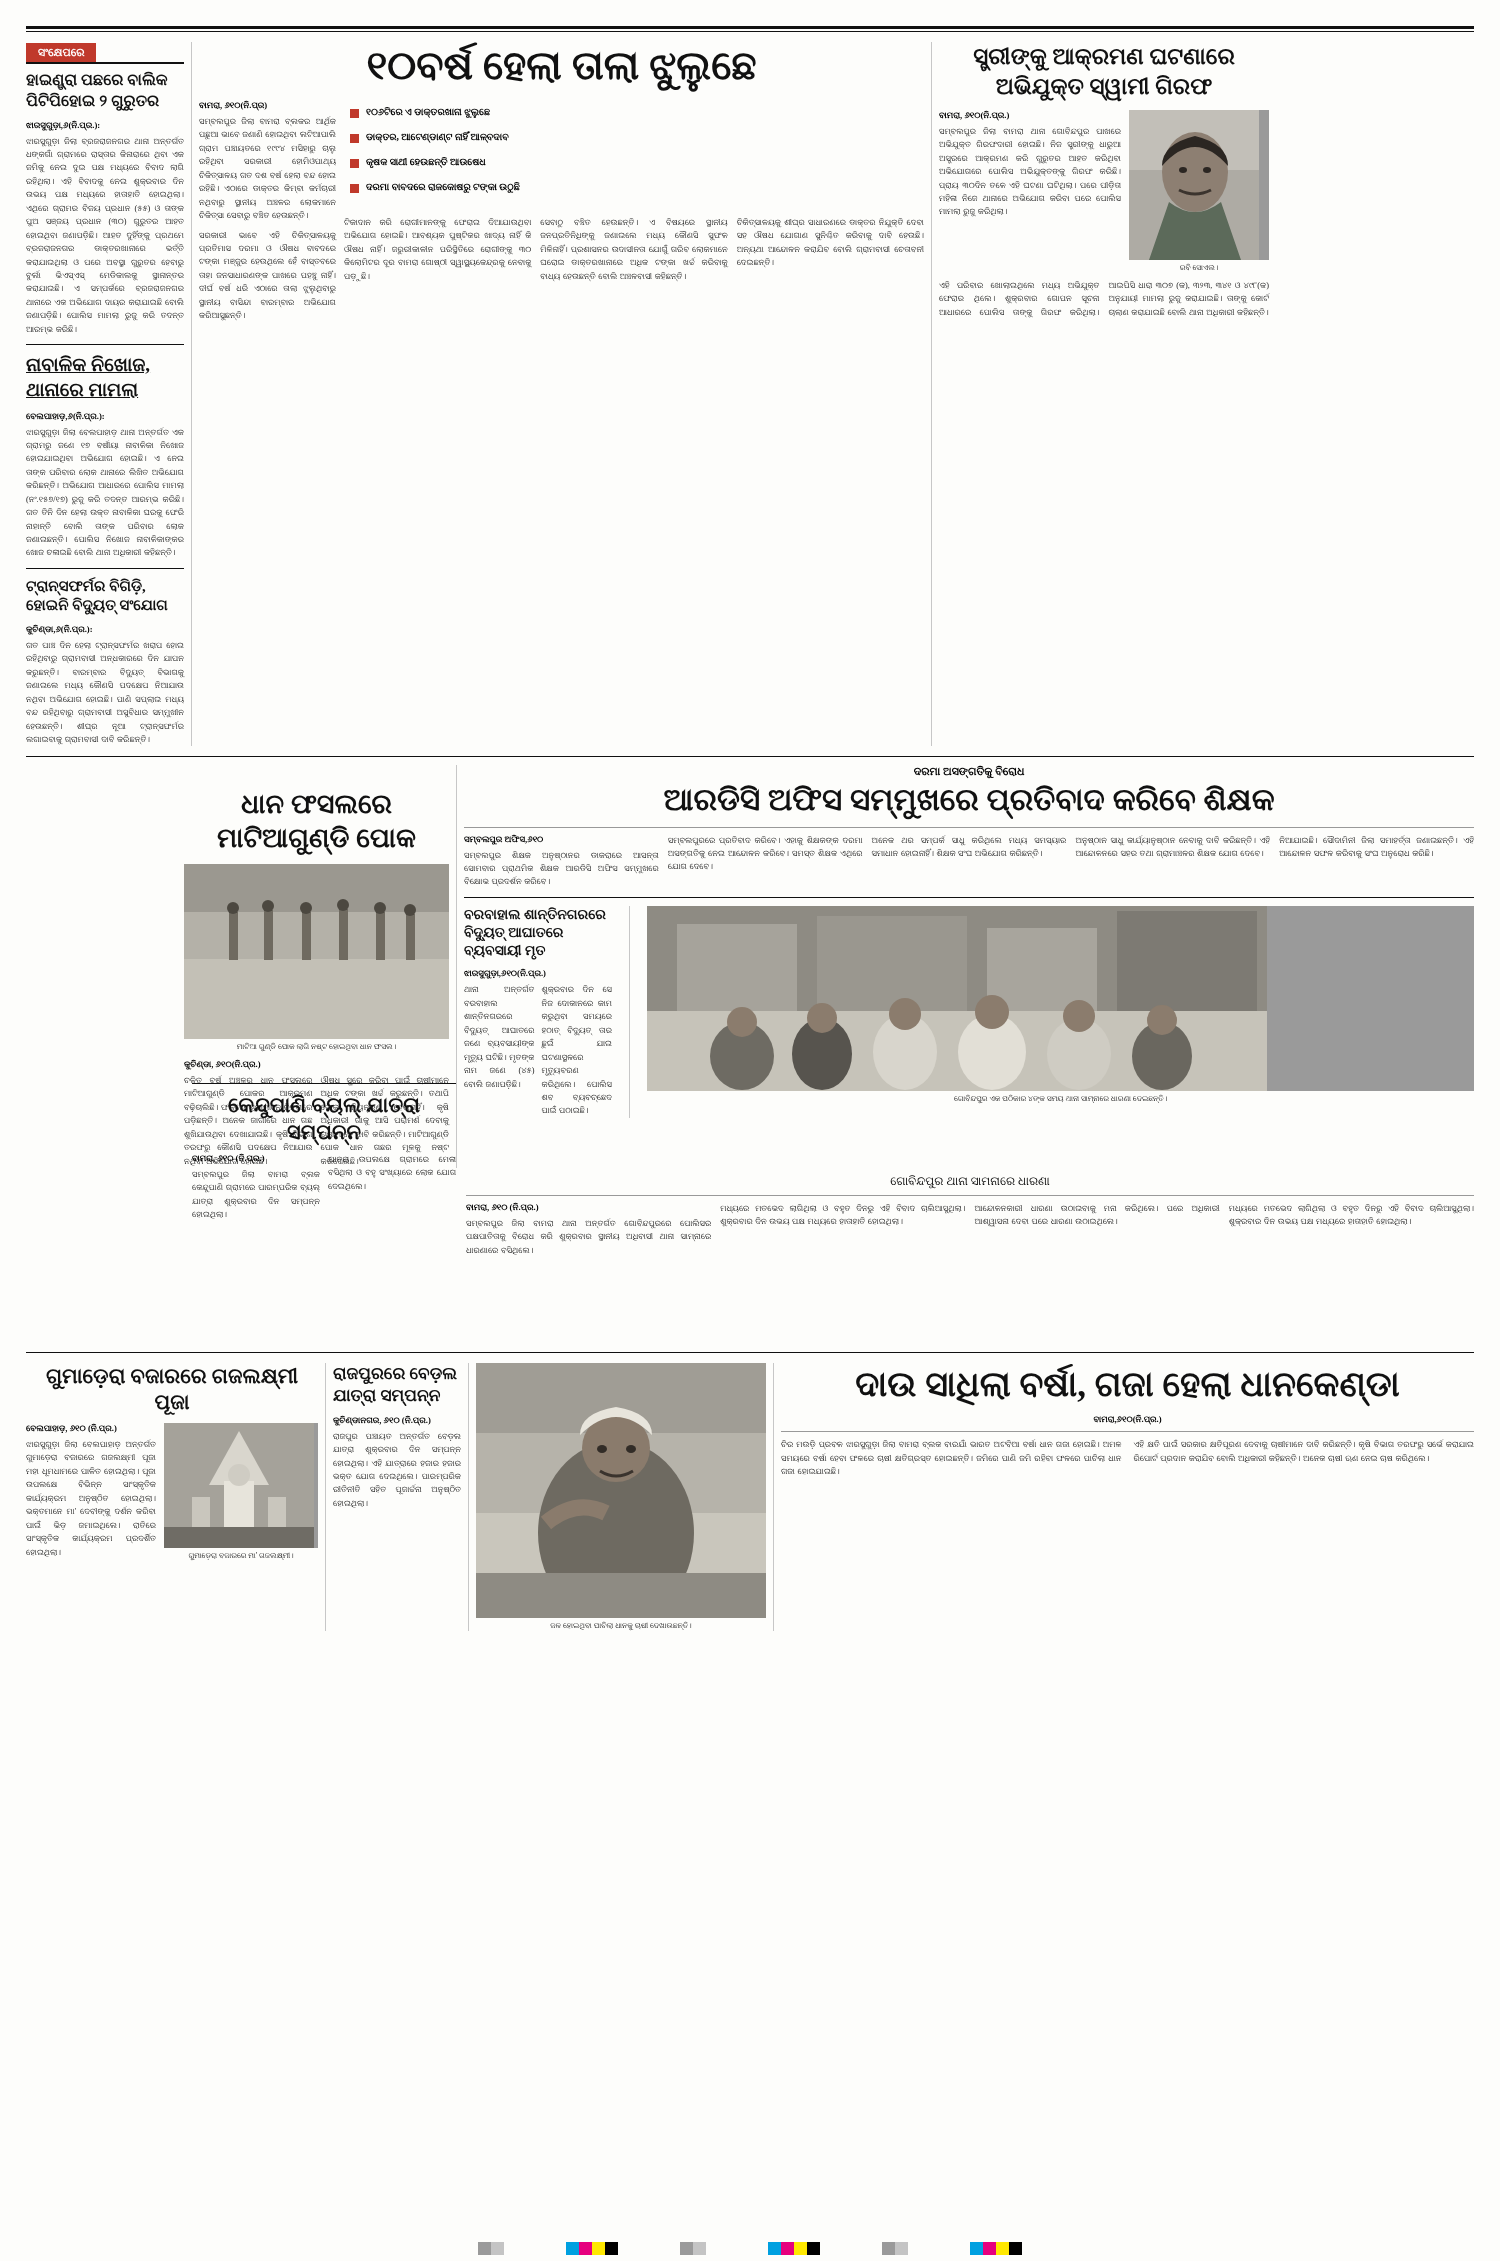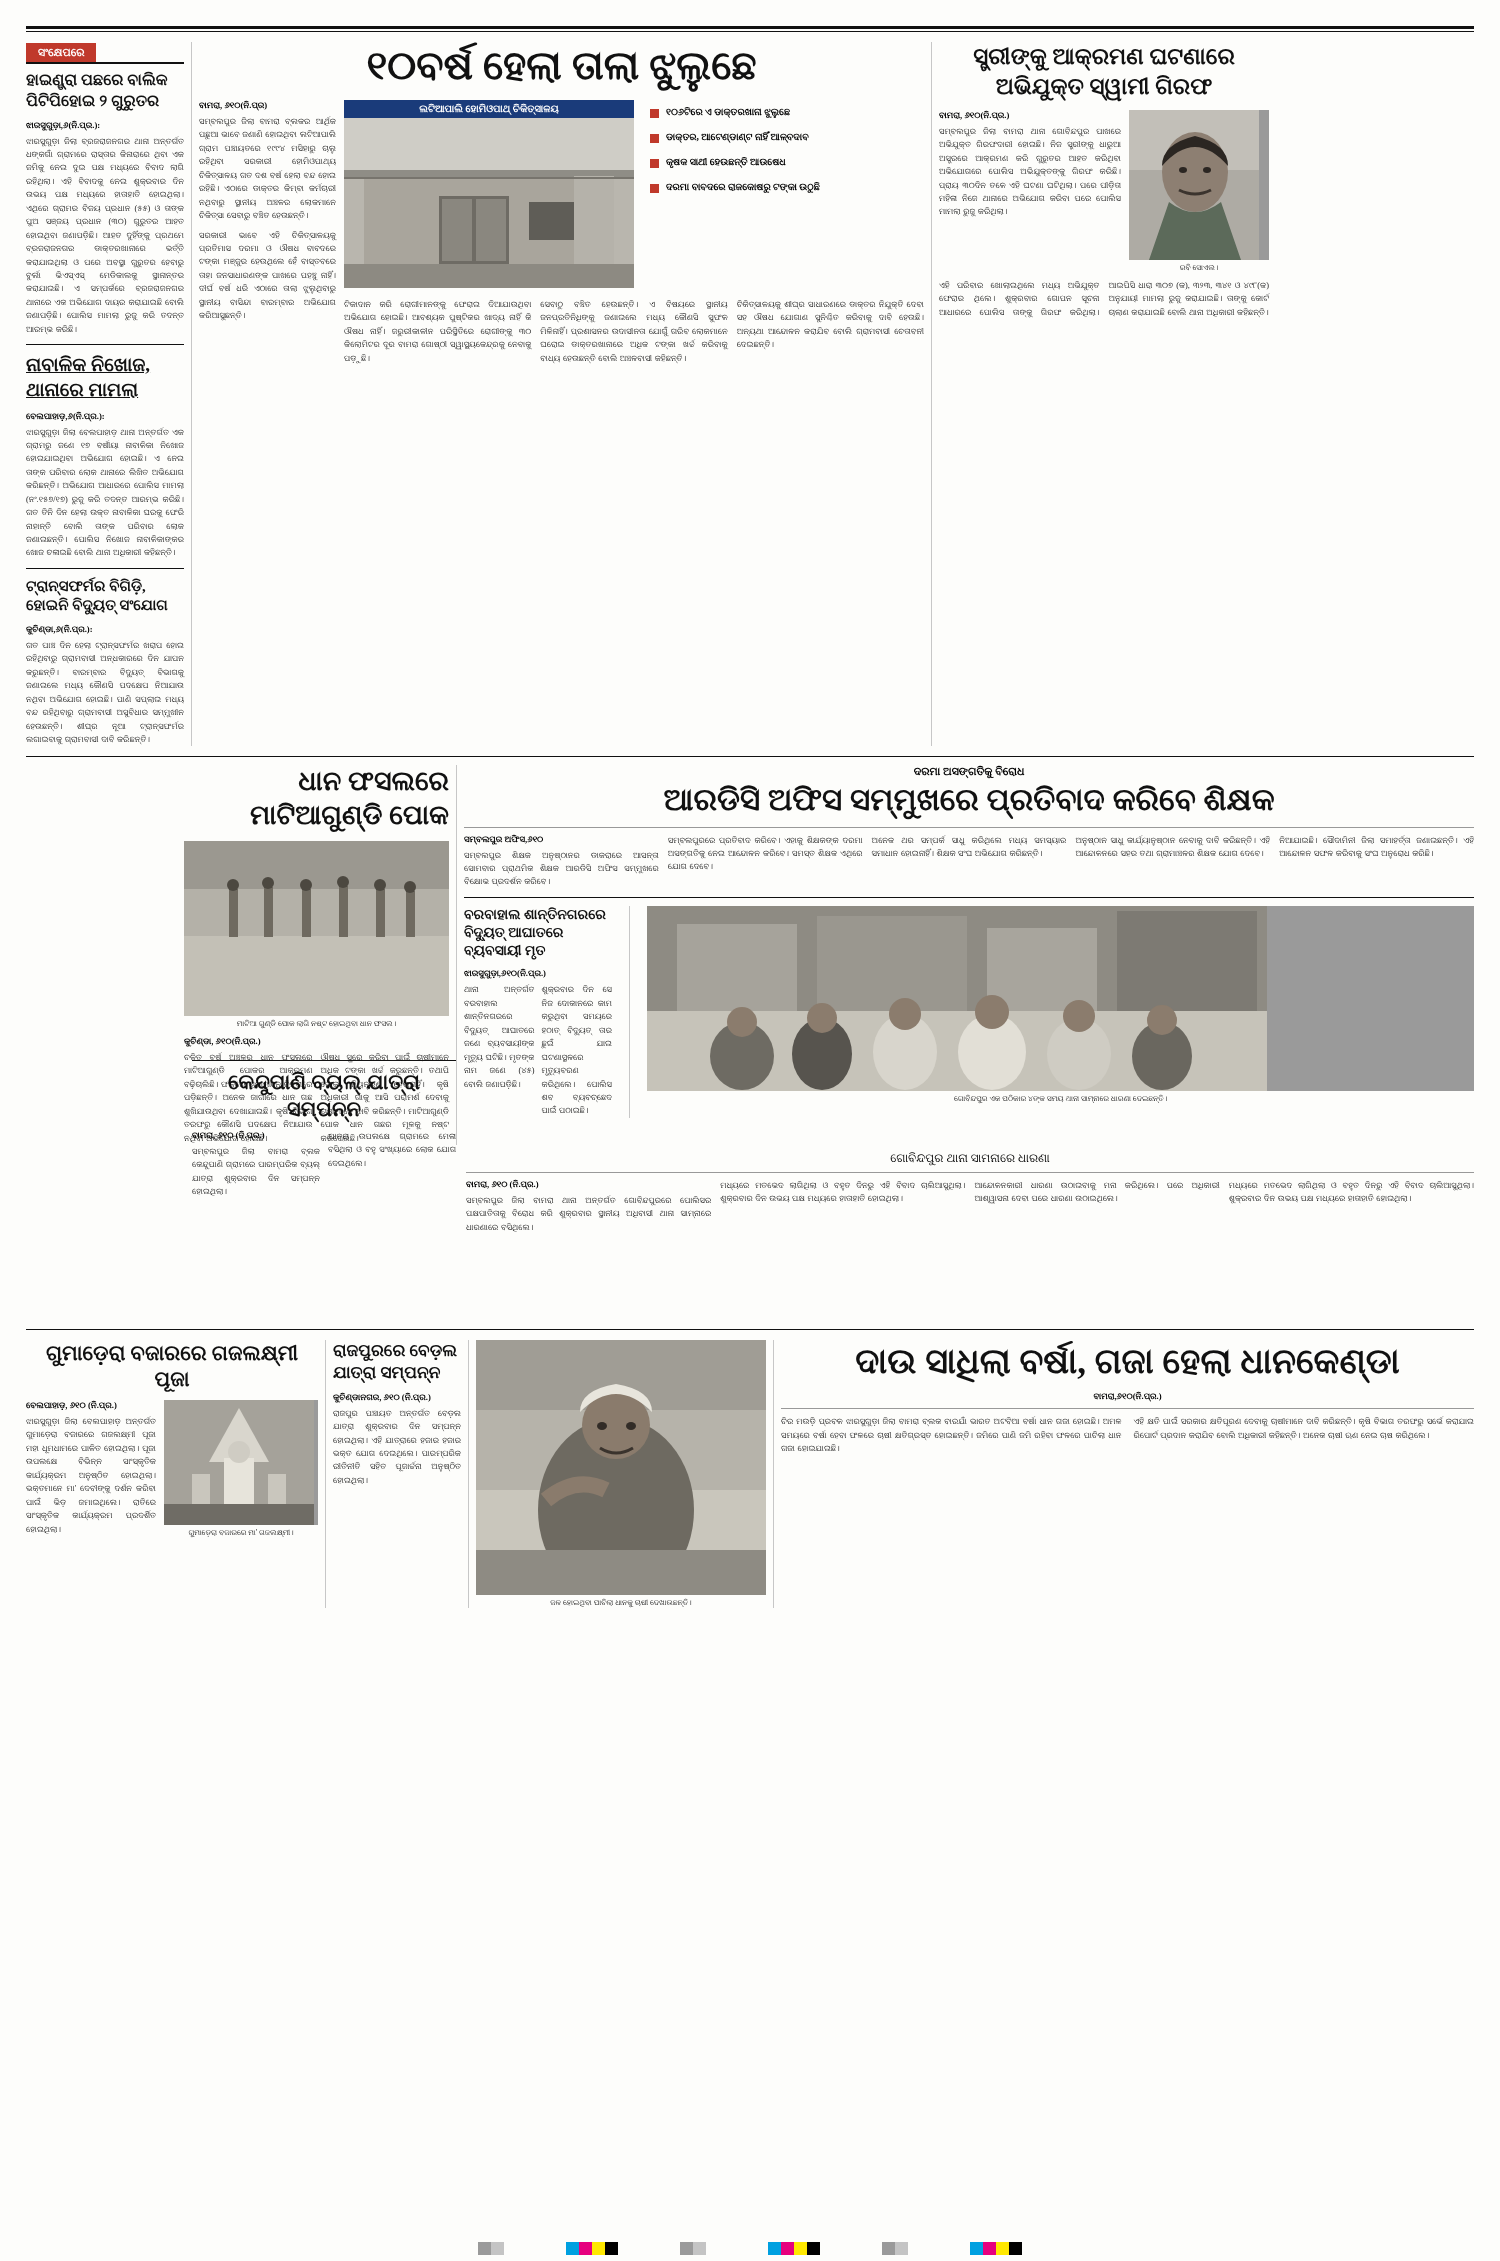--- a/index.html
+++ b/index.html
@@ -92,38 +92,20 @@
       <h2 class="hl" style="font-size:40px; text-align:center; line-height:1.2; margin-bottom:10px;">୧୦ବର୍ଷ ହେଲା ତାଲା ଝୁଲୁଛେ</h2>
       <div style="display:flex;">
         <div style="width:145px; padding-right:8px;">
           <div class="dateline">ବାମରା, ୬୧୦(ନି.ପ୍ର)</div>
           <div class="body-text">ସମ୍ବଲପୁର ଜିଲା ବାମରା ବ୍ଲକର ଆର୍ଥିକ ପଛୁଆ ଭାବେ ଜଣାଣି ହୋଇଥିବା ଲଟିଆପାଲି ଗ୍ରାମ ପଞ୍ଚାୟତରେ ୧୯୯୪ ମସିହାରୁ ଚାଲୁ ରହିଥିବା ସରକାରୀ ହୋମିଓପାଥ୍ୟ ଚିକିତ୍ସାଳୟ ଗତ ଦଶ ବର୍ଷ ହେଲା ବନ୍ଦ ହୋଇ ରହିଛି। ଏଠାରେ ଡାକ୍ତର କିମ୍ବା କର୍ମଚାରୀ ନଥିବାରୁ ସ୍ଥାନୀୟ ଅଞ୍ଚଳର ଲୋକମାନେ ଚିକିତ୍ସା ସେବାରୁ ବଞ୍ଚିତ ହେଉଛନ୍ତି।</div>
           <div class="body-text" style="margin-top:6px;">ସରକାରୀ ଭାବେ ଏହି ଚିକିତ୍ସାଳୟକୁ ପ୍ରତିମାସ ଦରମା ଓ ଔଷଧ ବାବଦରେ ଟଙ୍କା ମଞ୍ଜୁର ହେଉଥିଲେ ହେଁ ବାସ୍ତବରେ ତାହା ଜନସାଧାରଣଙ୍କ ପାଖରେ ପହଞ୍ଚୁ ନାହିଁ। ଦୀର୍ଘ ବର୍ଷ ଧରି ଏଠାରେ ତାଲା ଝୁଲୁଥିବାରୁ ସ୍ଥାନୀୟ ବାସିନ୍ଦା ବାରମ୍ବାର ଅଭିଯୋଗ କରିଆସୁଛନ୍ତି।</div>
         </div>
         <div style="flex:1;">
 
           <div style="display:flex; gap:10px;">
-            <div style="width:290px;">
-              <div class="photo-banner">ଲଟିଆପାଲି ହୋମିଓପାଥ୍ ଚିକିତ୍ସାଳୟ</div>
-              <div class="photo" style="height:170px;">
-                <svg width="290" height="170" viewBox="0 0 290 170" preserveAspectRatio="none">
-                  <rect width="290" height="170" fill="#b9b6ae"></rect>
-                  <rect x="0" y="0" width="290" height="52" fill="#cfcdc6"></rect>
-                  <rect x="0" y="52" width="290" height="8" fill="#8f8d86"></rect>
-                  <rect x="20" y="60" width="250" height="86" fill="#a9a59c"></rect>
-                  <rect x="95" y="78" width="70" height="68" fill="#6e6b64"></rect>
-                  <rect x="98" y="81" width="30" height="62" fill="#8a877f"></rect>
-                  <rect x="132" y="81" width="30" height="62" fill="#8a877f"></rect>
-                  <rect x="185" y="84" width="46" height="38" fill="#5f5d57"></rect>
-                  <rect x="0" y="146" width="290" height="24" fill="#8d8a82"></rect>
-                  <rect x="230" y="58" width="40" height="88" fill="#b5b2aa"></rect>
-                  <path d="M0 60 L290 60" stroke="#77746d" stroke-width="2"></path>
-                </svg>
-              </div>
-            </div>
             <div style="flex:1;">
               <div class="bullets">
                 <div class="bullet">
                   <div class="sq"></div>
                   <div class="btxt">୧୦୬ଟିରେ ଏ ଡାକ୍ତରଖାନା ଝୁଲୁଛେ</div>
                 </div>
                 <div class="bullet">
                   <div class="sq"></div>
                   <div class="btxt">ଡାକ୍ତର, ଆଟେଣ୍ଡାଣ୍ଟ ନାହିଁ ଆଳ୍ବଦାବ</div>
                 </div>
@@ -179,21 +161,21 @@
 
   <div class="hrule" style="margin-top:10px;"></div>
 
   <div class="main-grid" style="margin-top:0;">
 
     <div class="col" style="width:158px;">
       <div class="body-text" style="visibility:hidden; height:0;">ଝାରସୁଗୁଡ଼ା ଜିଲା ବେଲପାହାଡ଼ ଥାନା ଅନ୍ତର୍ଗତ ଏକ ଗ୍ରାମରୁ ଜଣେ ୧୭ ବର୍ଷୀୟା ନାବାଳିକା ନିଖୋଜ ହୋଇଯାଇଥିବା ଅଭିଯୋଗ ହୋଇଛି। ଏ ନେଇ ତାଙ୍କ ପରିବାର ଲୋକ ଥାନାରେ ଲିଖିତ ଅଭିଯୋଗ କରିଛନ୍ତି। ଅଭିଯୋଗ ଆଧାରରେ ପୋଲିସ ମାମଲା (ନଂ.୧୫୭/୧୭) ରୁଜୁ କରି ତଦନ୍ତ ଆରମ୍ଭ କରିଛି। ଗତ ତିନି ଦିନ ହେଲା ଉକ୍ତ ନାବାଳିକା ଘରକୁ ଫେରି ନାହାନ୍ତି ବୋଲି ତାଙ୍କ ପରିବାର ଲୋକ ଜଣାଇଛନ୍ତି। ପୋଲିସ ନିଖୋଜ ନାବାଳିକାଙ୍କର ଖୋଜ ଚଳାଇଛି ବୋଲି ଥାନା ଅଧିକାରୀ କହିଛନ୍ତି।</div>
     </div>
 
     <div class="col" style="width:265px;">
-      <h2 class="hl" style="font-size:27px; text-align:right; line-height:1.25;">ଧାନ ଫସଲରେ ମାଟିଆଗୁଣ୍ଡି ପୋକ</h2>
+      <h2 class="hl" style="font-size:27px; text-align:center; line-height:1.25;margin-top:23px;">ଧାନ ଫସଲରେ ମାଟିଆଗୁଣ୍ଡି ପୋକ</h2>
       <div class="photo" style="height:175px; margin-top:8px;">
         <svg width="265" height="175" viewBox="0 0 265 175" preserveAspectRatio="none">
           <rect width="265" height="175" fill="#b4b1a8"></rect>
           <rect x="0" y="0" width="265" height="48" fill="#9b9890"></rect>
           <rect x="0" y="95" width="265" height="80" fill="#c3c0b6"></rect>
           <g fill="#6f6a60">
             <rect x="45" y="48" width="9" height="48"></rect>
               <rect x="80" y="46" width="9" height="50"></rect>
             <rect x="118" y="48" width="9" height="48"></rect>
               <rect x="155" y="45" width="9" height="51"></rect>

